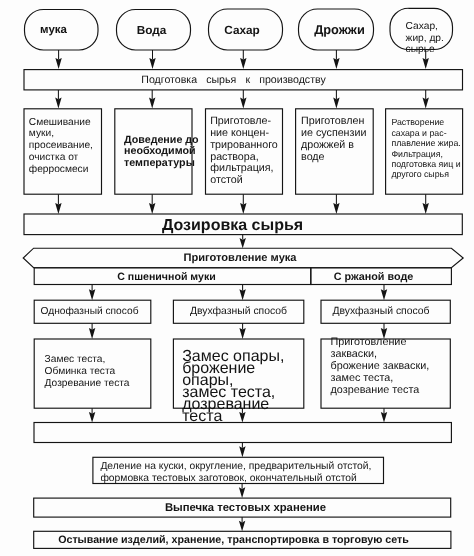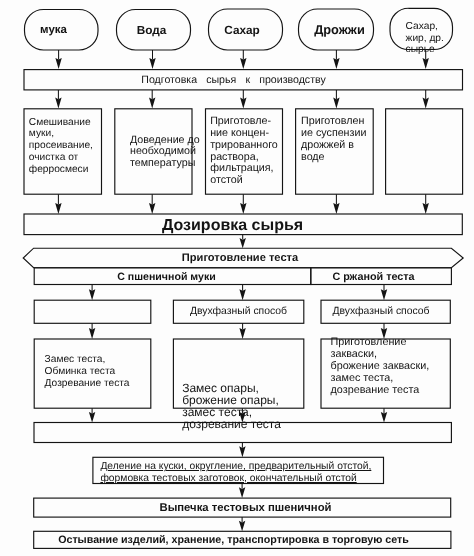--- a/index.html
+++ b/index.html
@@ -184,54 +184,61 @@
 жир, др.
 сырье</div>
 
 <div class="lbl ctr" style="left:20px;top:70.2px;width:427px;height:20px;font-size:10.6px;word-spacing:6.2px;text-align:right;">Подготовка сырья к производству</div>
 
 <div class="lbl lft" style="left:28.8px;top:116.5px;width:78px;font-size:10.2px;line-height:11.8px;">Смешивание
 муки,
 просеивание,
 очистка от
 ферросмеси</div>
-<div class="lbl lft" style="left:130px;top:134.6px;width:78px;font-size:10.7px;line-height:11.8px;">Доведение до
+<div class="lbl lft" style="left:124px;top:134.6px;width:78px;font-size:10.7px;line-height:11.8px;font-weight:bold;">Доведение до
 необходимой
 температуры</div>
 <div class="lbl lft" style="left:210.2px;top:116.3px;width:78px;font-size:10.7px;line-height:11.8px;">Приготовле-
 ние концен-
 трированного
 раствора,
 фильтрация,
 отстой</div>
 <div class="lbl lft" style="left:301.1px;top:116.3px;width:78px;font-size:10.7px;line-height:11.8px;">Приготовлен
 ие суспензии
 дрожжей в
 воде</div>
+<div class="lbl lft" style="left:391.4px;top:117.3px;width:78px;font-size:8.8px;line-height:10.4px;">Растворение
+сахара и рас-
+плавление жира.
+Фильтрация,
+подготовка яиц и
+другого сырья</div>
 
 <div class="lbl ctr b" style="left:14px;top:207px;width:437px;height:37px;font-size:16px;">Дозировка сырья</div>
-<div class="lbl ctr b" style="left:18px;top:248.3px;width:444px;height:20px;font-size:11.1px;">Приготовление теста</div>
+<div class="lbl ctr b" style="left:18px;top:248.3px;width:444px;height:20px;font-size:11.1px;">Приготовление мука</div>
 
 <div class="lbl ctr b" style="left:22px;top:268px;width:289px;height:17px;font-size:10.6px;">С пшеничной муки</div>
-<div class="lbl ctr b" style="left:296px;top:268px;width:155px;height:17px;font-size:10.8px;">С ржаной теста</div>
-
+<div class="lbl ctr b" style="left:296px;top:268px;width:155px;height:17px;font-size:10.8px;">С ржаной воде</div>
+
+<div class="lbl ctr" style="left:28.5px;top:300.5px;width:122px;height:23px;font-size:10.2px;">Однофазный способ</div>
 <div class="lbl ctr" style="left:173px;top:300.5px;width:131px;height:23px;font-size:10.4px;">Двухфазный способ</div>
 <div class="lbl ctr" style="left:316px;top:300.5px;width:130px;height:23px;font-size:10.4px;">Двухфазный способ</div>
 
 <div class="lbl lft" style="left:44.6px;top:353.7px;width:112px;font-size:10.2px;line-height:12.1px;">Замес теста,
 Обминка теста
 Дозревание теста</div>
-<div class="lbl lft" style="left:182.2px;top:350.9px;width:125px;font-size:12px;line-height:12.1px;margin-top:31px;">Замес опары,
+<div class="lbl lft" style="left:182.2px;top:350.9px;width:125px;font-size:16px;line-height:12.1px;">Замес опары,
 брожение опары,
 замес теста,
 дозревание теста</div>
 <div class="lbl lft" style="left:330.5px;top:337px;width:130px;font-size:10.8px;line-height:11.9px;">Приготовление
 закваски,
 брожение закваски,
 замес теста,
 дозревание теста</div>
 
-<div class="lbl lft" style="left:100.4px;top:461.4px;width:290px;font-size:10.3px;line-height:11.2px;text-decoration:underline;">Деление на куски, округление, предварительный отстой,
+<div class="lbl lft" style="left:100.4px;top:461.4px;width:290px;font-size:10.3px;line-height:11.2px;">Деление на куски, округление, предварительный отстой,
 формовка тестовых заготовок, окончательный отстой</div>
-<div class="lbl ctr b" style="left:40px;top:498.3px;width:411px;height:20px;font-size:11.3px;">Выпечка тестовых пшеничной</div>
+<div class="lbl ctr b" style="left:40px;top:498.3px;width:411px;height:20px;font-size:11.3px;">Выпечка тестовых хранение</div>
 <div class="lbl ctr b" style="left:16px;top:531.3px;width:435px;height:18px;font-size:10.7px;">Остывание изделий, хранение, транспортировка в торговую сеть</div>
 
 </div>
 
 </body></html>

